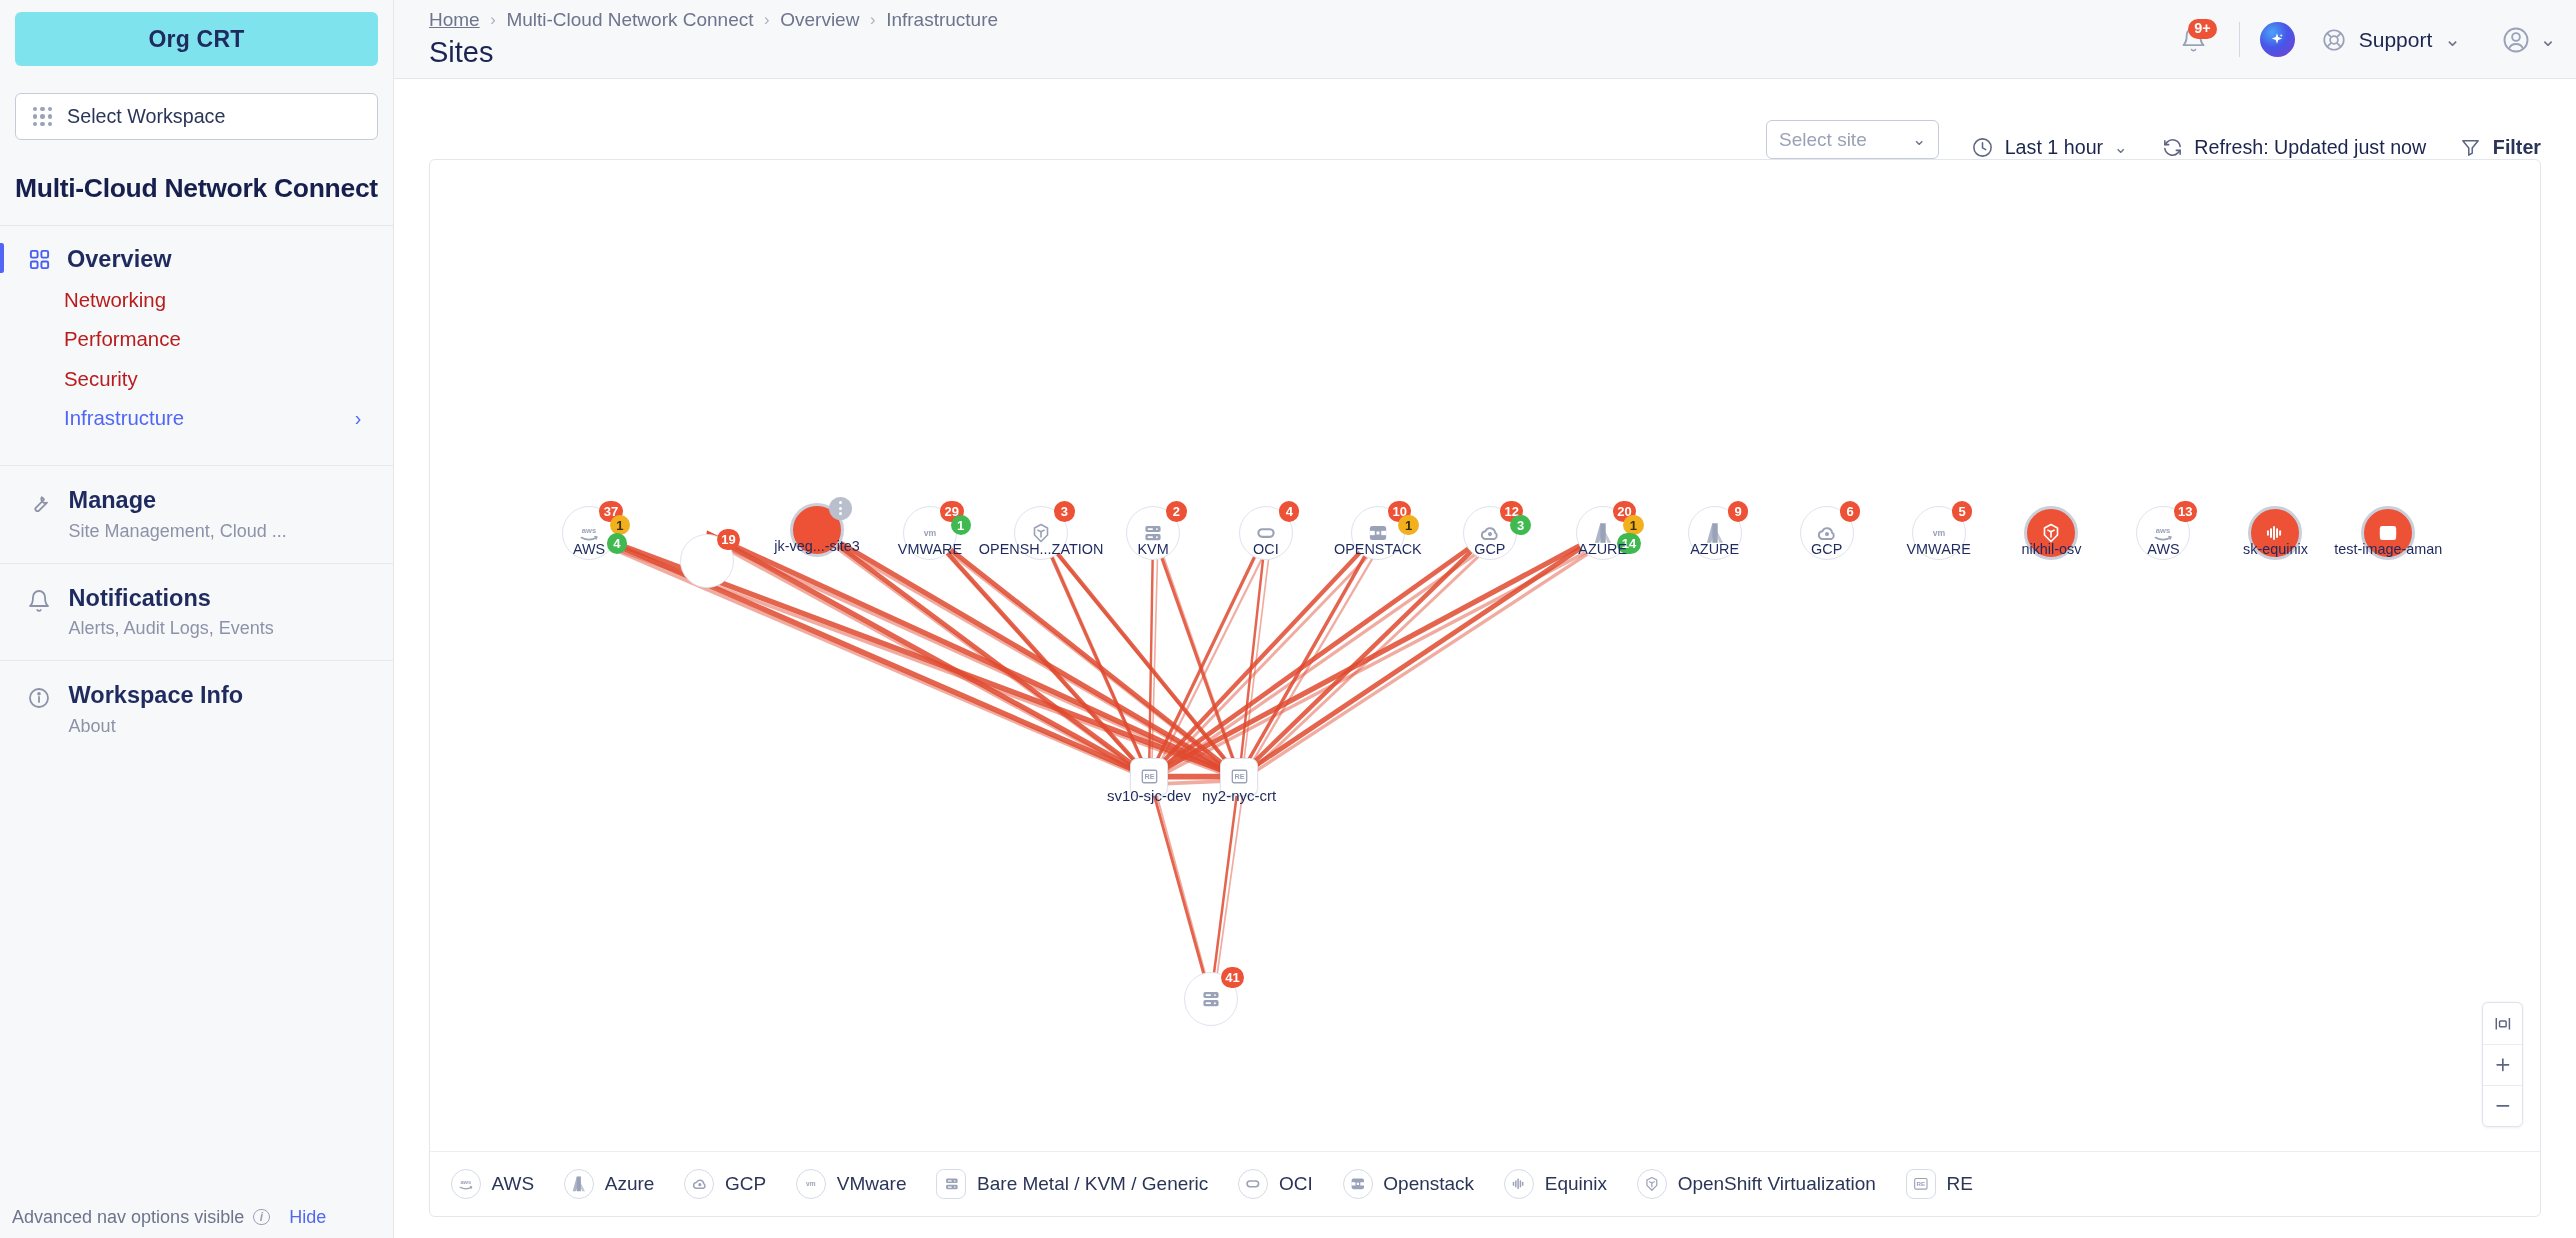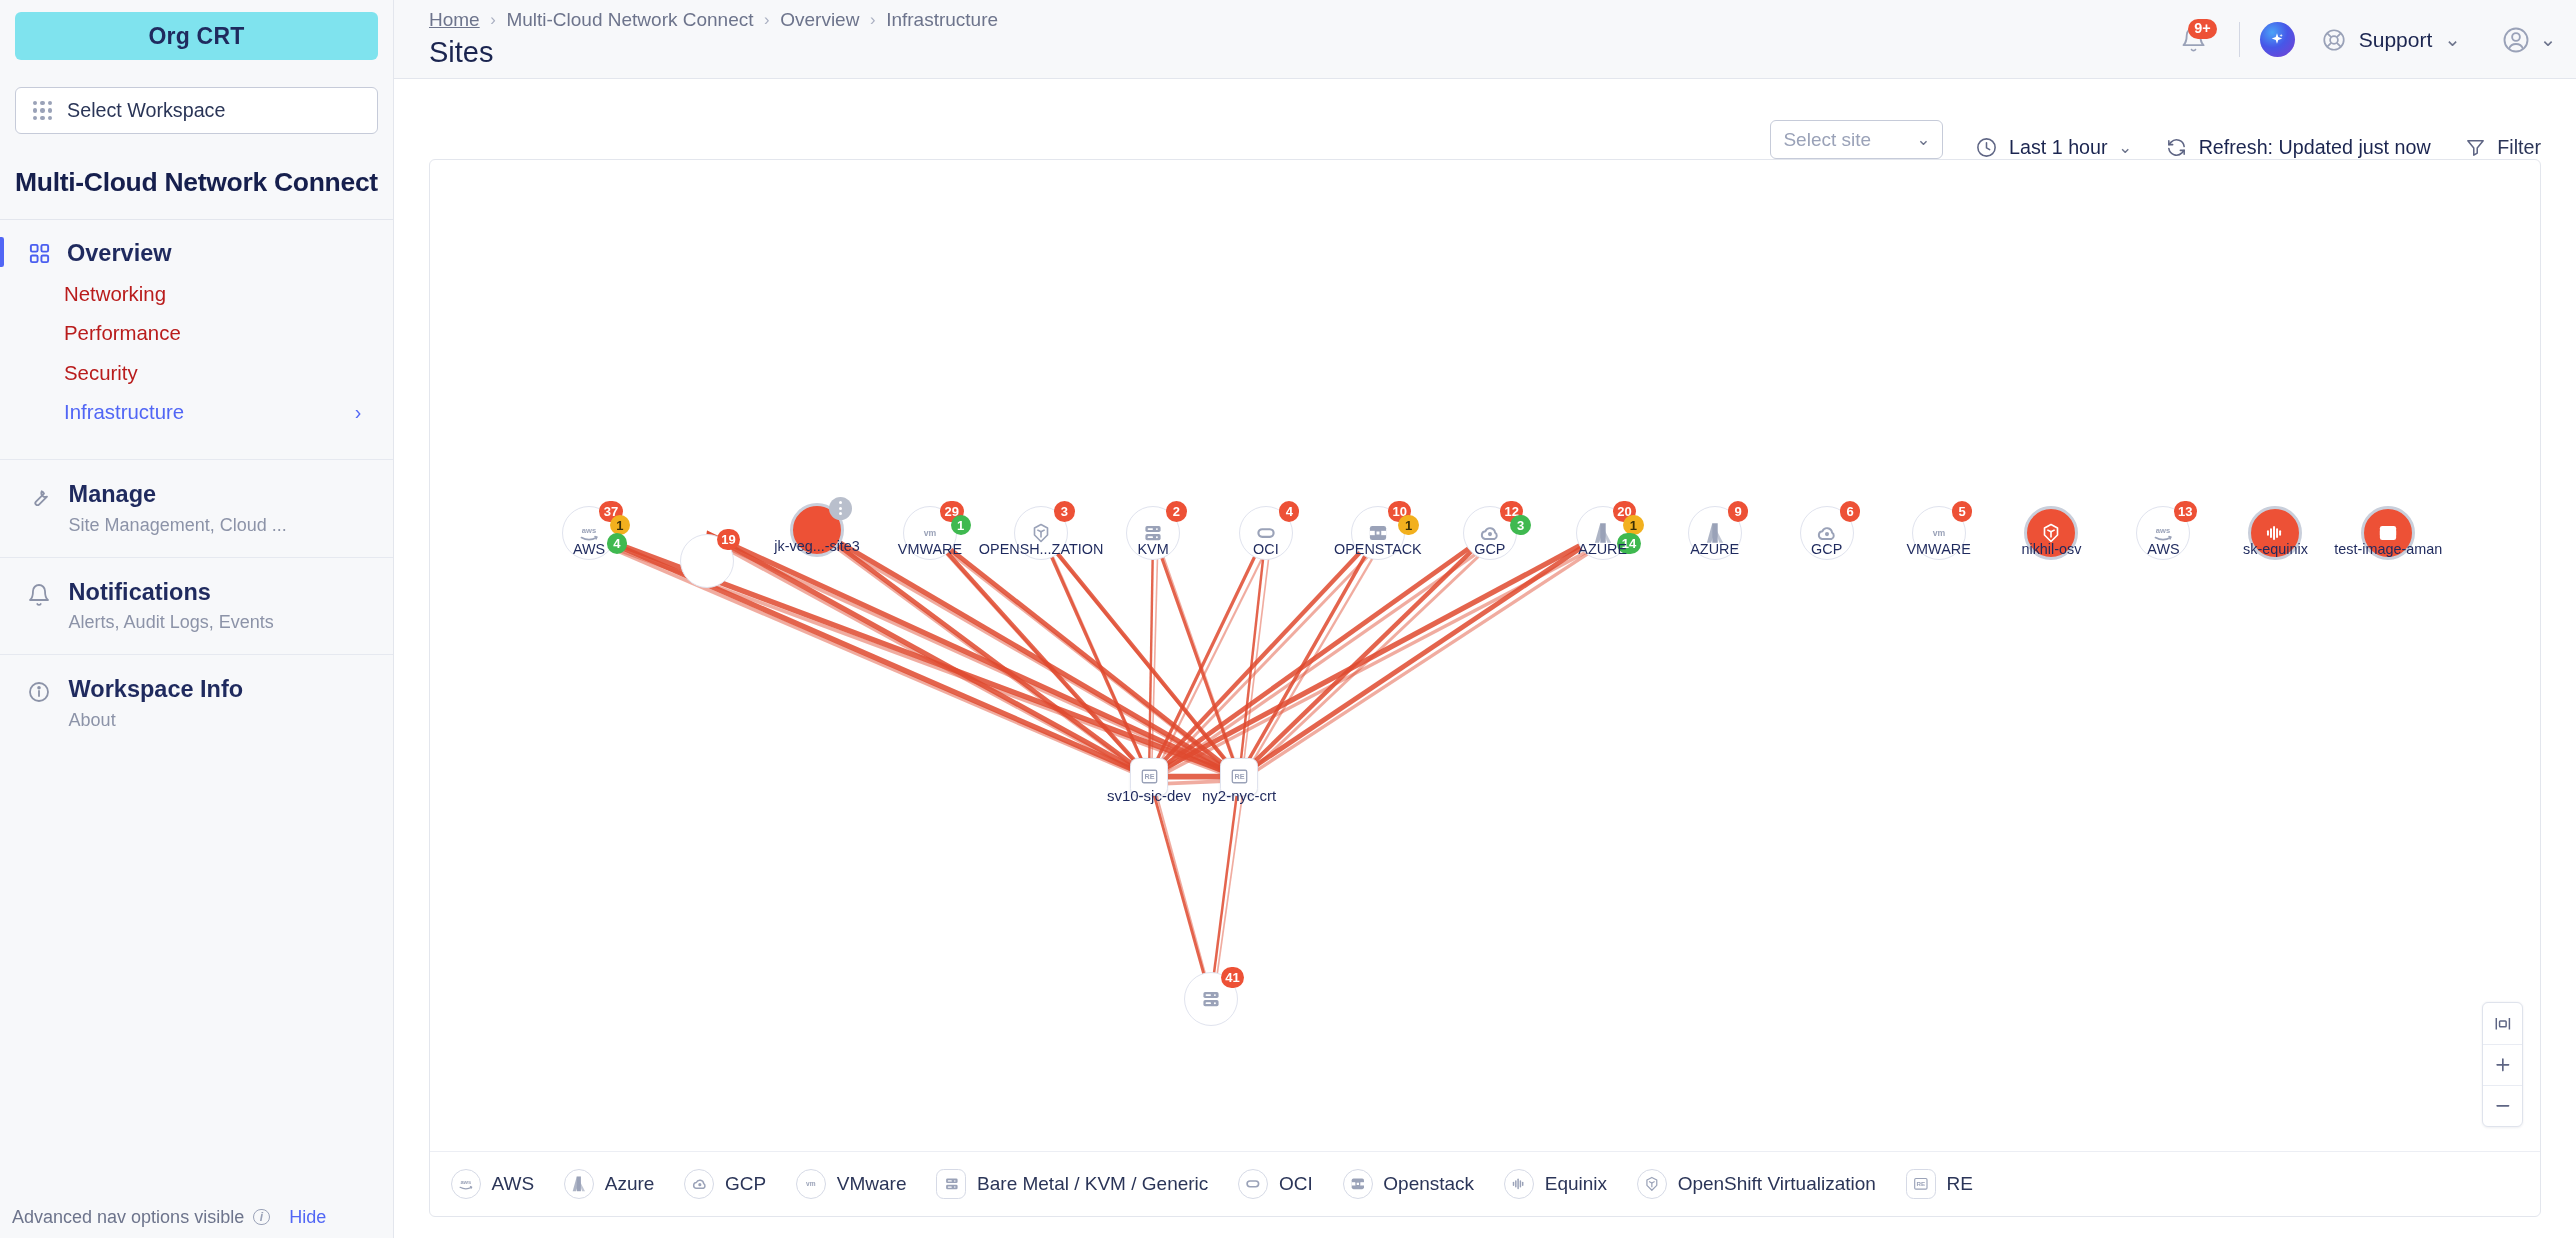--- a/index.html
+++ b/index.html
@@ -14,21 +14,21 @@
 
   
   #sidebar {
     width: 394px; height: 1238px; flex: 0 0 394px;
     background: #f7f8fa;
     border-right: 0.8px solid #e3e6ed;
     position: relative;
   }
   .org-btn {
     margin: 12px 15px 0 15px;
-    height: 48px;
+    height: 54px;
     background: #7fe3ee;
     border-radius: 6px;
     display: flex; align-items: center; justify-content: center;
     font-size: 23px; font-weight: 700; color: #1f2a5e;
     cursor: pointer;
     letter-spacing: 0.2px;
   }
   .ws-btn {
     margin: 27px 15px 0 15px;
     height: 47px;
@@ -143,21 +143,21 @@
     height: 80px; display:flex; align-items:flex-end; justify-content:flex-end;
     padding-right: 35px; gap: 0; background:#fff;
   }
   .site-select {
     width: 173px; height: 39px; border:0.8px solid #c6cbd9; border-radius:6px;
     display:flex; align-items:center; justify-content:space-between;
     padding: 0 12px; font-size: 19px; color:#9aa2b8; cursor:pointer;
     margin-right: 32px;
   }
   .tool-item { display:flex; align-items:center; gap: 10.6px; font-size: 19.7px; color:#1b2550; cursor:pointer; margin-right: 33px;}
-  .tool-item:last-child { margin-right: 0; }
+  .tool-item:last-child { margin-right: 0; font-weight: bold; }
   .filter-item { color:#5f6party; color:#2b3558; }
 
   .canvas-wrap { flex:1; padding: 0 35px 21px 35px; }
   .canvas {
     position:relative; width:100%; height: 100%;
     border:0.8px solid #e3e6ed; border-radius: 6px; background:#fff;
     overflow:hidden;
   }
 
   

